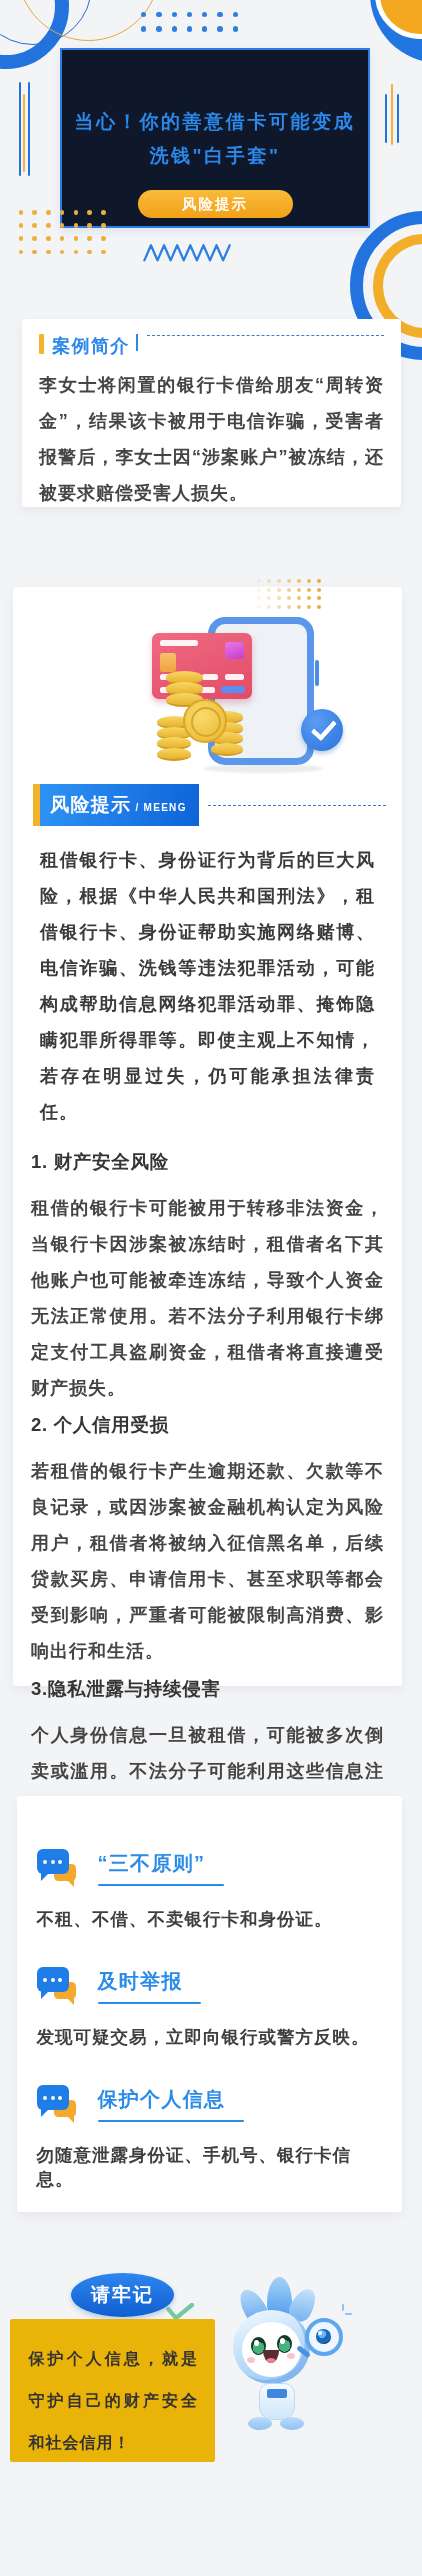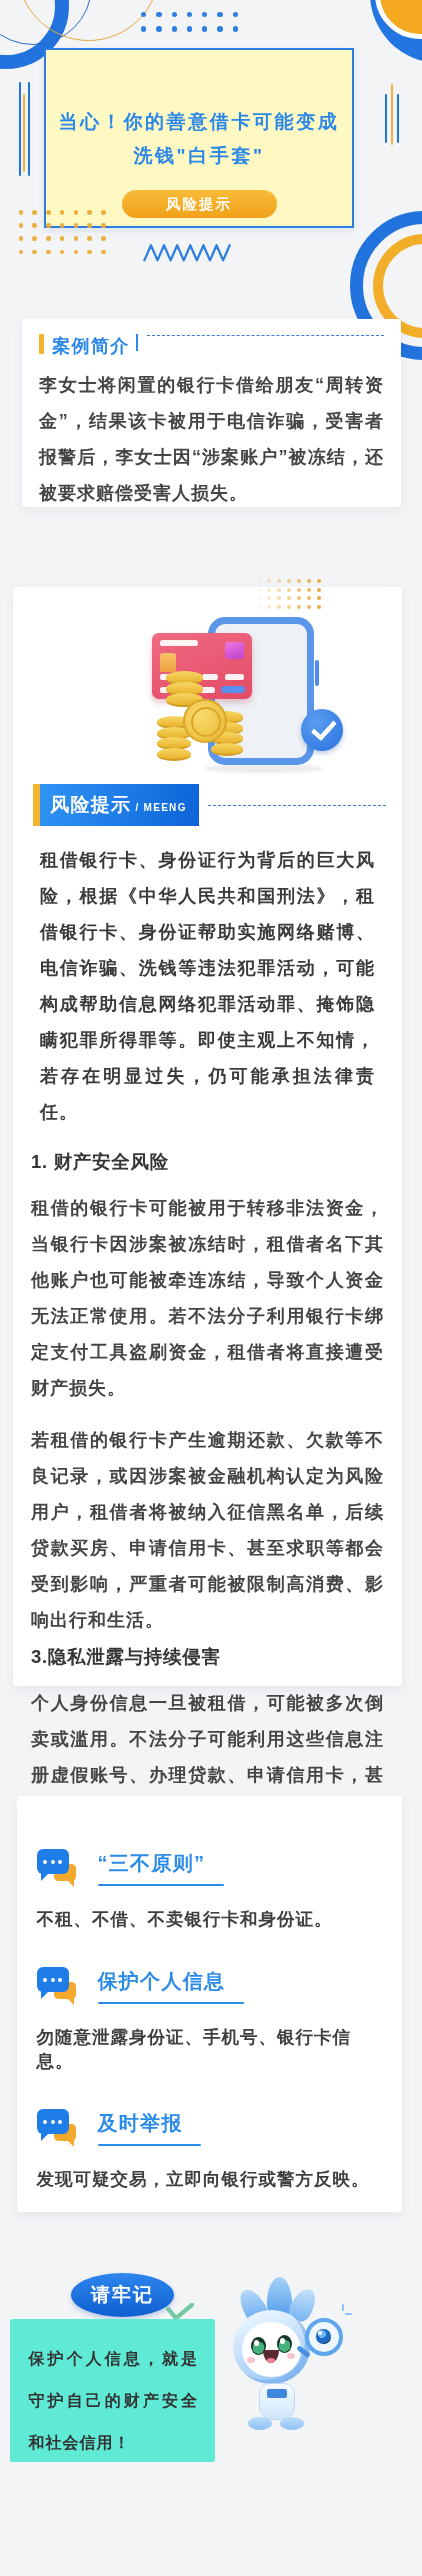--- a/index.html
+++ b/index.html
@@ -13,21 +13,21 @@
   .arc-yellow{left:16.5px;top:-102px;width:141px;height:141px;border:1.6px solid #e7a93c;border-radius:50%;}
   .corner-tr-blue{left:370px;top:-76px;width:139px;height:139px;background:#2276e2;border-radius:50%;}
   .corner-tr-orange{left:375px;top:-51px;width:90px;height:90px;background:#f3a81f;border:5.3px solid #fff;border-radius:50%;box-sizing:border-box;}
   .vline{width:2px;border-radius:1.3px;}
   .blue-l{background:#2273de;}
   .yel-l{background:#f2b23c;}
   .ring-br-blue{left:350px;top:211px;width:123px;height:123px;border:13px solid #2273de;border-radius:50%;}
   .ring-br-orange{left:373px;top:234px;width:84px;height:84px;border:10.6px solid #f3ae29;border-radius:50%;}
 
   
-  .title-card{left:44px;top:48px;width:310px;height:180px;background:#fef9c3;border:2.6px solid #2d7de2;
+  .title-card{left:60px;top:48px;width:310px;height:180px;background:#0f172a;border:2.6px solid #2d7de2;
               box-sizing:border-box;box-shadow:0 3.3px 8px rgba(40,90,180,.10);text-align:center;}
   .title-txt{margin-top:55px;font-size:19px;font-weight:bold;color:#2b87e8;letter-spacing:2.6px;line-height:34px;}
   .badge-pill{display:inline-block;margin-top:17px;width:155px;height:28px;line-height:28px;border-radius:14px;
               background:linear-gradient(180deg,#f8bb3a,#f2a118);color:#fff;font-size:14.5px;font-weight:bold;letter-spacing:2px;}
 
   
   .card{background:#fff;border-radius:3.3px;box-shadow:0 4px 10.6px rgba(50,70,110,.07);box-sizing:border-box;}
 
   
   .case-card{left:22px;top:319px;width:379px;height:188px;padding:14.5px 17px 0 17px;}
@@ -92,21 +92,21 @@
   .tip-title-wrap{display:inline-block;margin-top:1.3px;}
   .tip-title{font-size:20px;font-weight:bold;color:#2b8be8;letter-spacing:1.3px;}
   .tip-underline{height:2.6px;background:#2b8be8;border-radius:1.3px;margin-top:6.6px;width:calc(100% + 18.5px);}
   .tip-body{margin-top:20px;font-size:17.5px;color:#3f3f3f;font-weight:600;letter-spacing:1px;line-height:24px;}
 
   
   .remember{left:71px;top:2273px;width:103px;height:44px;border-radius:50%;
             background:linear-gradient(180deg,#2e86ee,#0f5fd0);display:flex;align-items:center;justify-content:center;
             color:#fff;font-size:19px;font-weight:bold;letter-spacing:2px;box-shadow:0 2.6px 5.3px rgba(20,80,180,.25);}
   .green-check{left:166px;top:2303px;}
-  .note-box{left:10px;top:2319px;width:205px;height:143px;background:#5eead4;border-radius:2.6px;box-sizing:border-box;
+  .note-box{left:10px;top:2319px;width:205px;height:143px;background:#eab308;border-radius:2.6px;box-sizing:border-box;
             padding:18.5px 17px 0 18.5px;}
   .note-txt{font-size:16px;font-weight:bold;color:#333;line-height:42px;letter-spacing:1px;text-align:justify;}
 
   
   .mascot{left:218px;top:2284px;width:132px;height:165px;}
   .m-ear{position:absolute;border-radius:55% 55% 50% 50%/70% 70% 35% 35%;}
   .m-ear1{left:24px;top:4px;width:22.4px;height:36px;background:linear-gradient(200deg,#bcdcfa,#5fa6ee);transform:rotate(-30deg);}
   .m-ear2{left:49px;top:-6.6px;width:25px;height:41px;background:linear-gradient(180deg,#a6d1f8,#4f9cec);}
   .m-ear3{left:74px;top:4px;width:22.4px;height:34px;background:linear-gradient(160deg,#cde6fb,#6fb0f0);transform:rotate(28deg);}
   .m-head{position:absolute;left:14.5px;top:26px;width:77px;height:74px;border-radius:50%;
@@ -295,20 +295,21 @@
         <span class="big">风险提示</span>
         <span class="small">/ MEENG</span>
       </div>
       <div class="dashline" style="margin-right:16.5px;"></div>
     </div>
 
     <div class="risk-text">
       <p class="risk-intro">租借银行卡、身份证行为背后的巨大风险，根据《中华人民共和国刑法》，租借银行卡、身份证帮助实施网络赌博、电信诈骗、洗钱等违法犯罪活动，可能构成帮助信息网络犯罪活动罪、掩饰隐瞒犯罪所得罪等。即使主观上不知情，若存在明显过失，仍可能承担法律责任。</p>
       <p class="risk-h">1. 财产安全风险</p>
       <p class="risk-b">租借的银行卡可能被用于转移非法资金，当银行卡因涉案被冻结时，租借者名下其他账户也可能被牵连冻结，导致个人资金无法正常使用。若不法分子利用银行卡绑定支付工具盗刷资金，租借者将直接遭受财产损失。</p>
+      <p class="risk-h" style="margin-top:6.6px;">2. 个人信用受损</p>
       <p class="risk-b">若租借的银行卡产生逾期还款、欠款等不良记录，或因涉案被金融机构认定为风险用户，租借者将被纳入征信黑名单，后续贷款买房、申请信用卡、甚至求职等都会受到影响，严重者可能被限制高消费、影响出行和生活。</p>
       <p class="risk-h" style="margin-top:6.6px;">3.隐私泄露与持续侵害</p>
       <p class="risk-b">个人身份信息一旦被租借，可能被多次倒卖或滥用。不法分子可能利用这些信息注册虚假账号、办理贷款、申请信用卡，甚至进行身份盗窃，租借者将长期面临隐私泄露、骚扰电话、垃圾邮件等困扰，个人生活和财产安全始终处于威胁之中。</p>
     </div>
   </div>
 
 
   <div class="abs card protect-card">
 
     <div class="tip">
@@ -333,43 +334,43 @@
       <div class="tip-head">
         <div class="chat-icon">
           <div class="b2"></div>
             <div class="b1">
               <span class="d"></span>
               <span class="d"></span>
               <span class="d"></span>
             </div>
         </div>
         <div class="tip-title-wrap">
-          <div class="tip-title">保护个人信息</div>
+          <div class="tip-title">及时举报</div>
           <div class="tip-underline"></div>
         </div>
       </div>
-      <div class="tip-body">勿随意泄露身份证、手机号、银行卡信息。</div>
+      <div class="tip-body">发现可疑交易，立即向银行或警方反映。</div>
     </div>
 
     <div class="tip">
       <div class="tip-head">
         <div class="chat-icon">
           <div class="b2"></div>
             <div class="b1">
               <span class="d"></span>
               <span class="d"></span>
               <span class="d"></span>
             </div>
         </div>
         <div class="tip-title-wrap">
-          <div class="tip-title">及时举报</div>
+          <div class="tip-title">保护个人信息</div>
           <div class="tip-underline"></div>
         </div>
       </div>
-      <div class="tip-body">发现可疑交易，立即向银行或警方反映。</div>
+      <div class="tip-body">勿随意泄露身份证、手机号、银行卡信息。</div>
     </div>
 
   </div>
 
   <div class="abs remember">请牢记</div>
 
   <svg class="abs green-check" width="28" height="18.5" viewBox="0 0 42 28">
     <polyline points="3,9 15,23 39,3" fill="none" stroke="#74c9a0" stroke-width="6.5" stroke-linecap="round" stroke-linejoin="round"></polyline>
   </svg>
 

